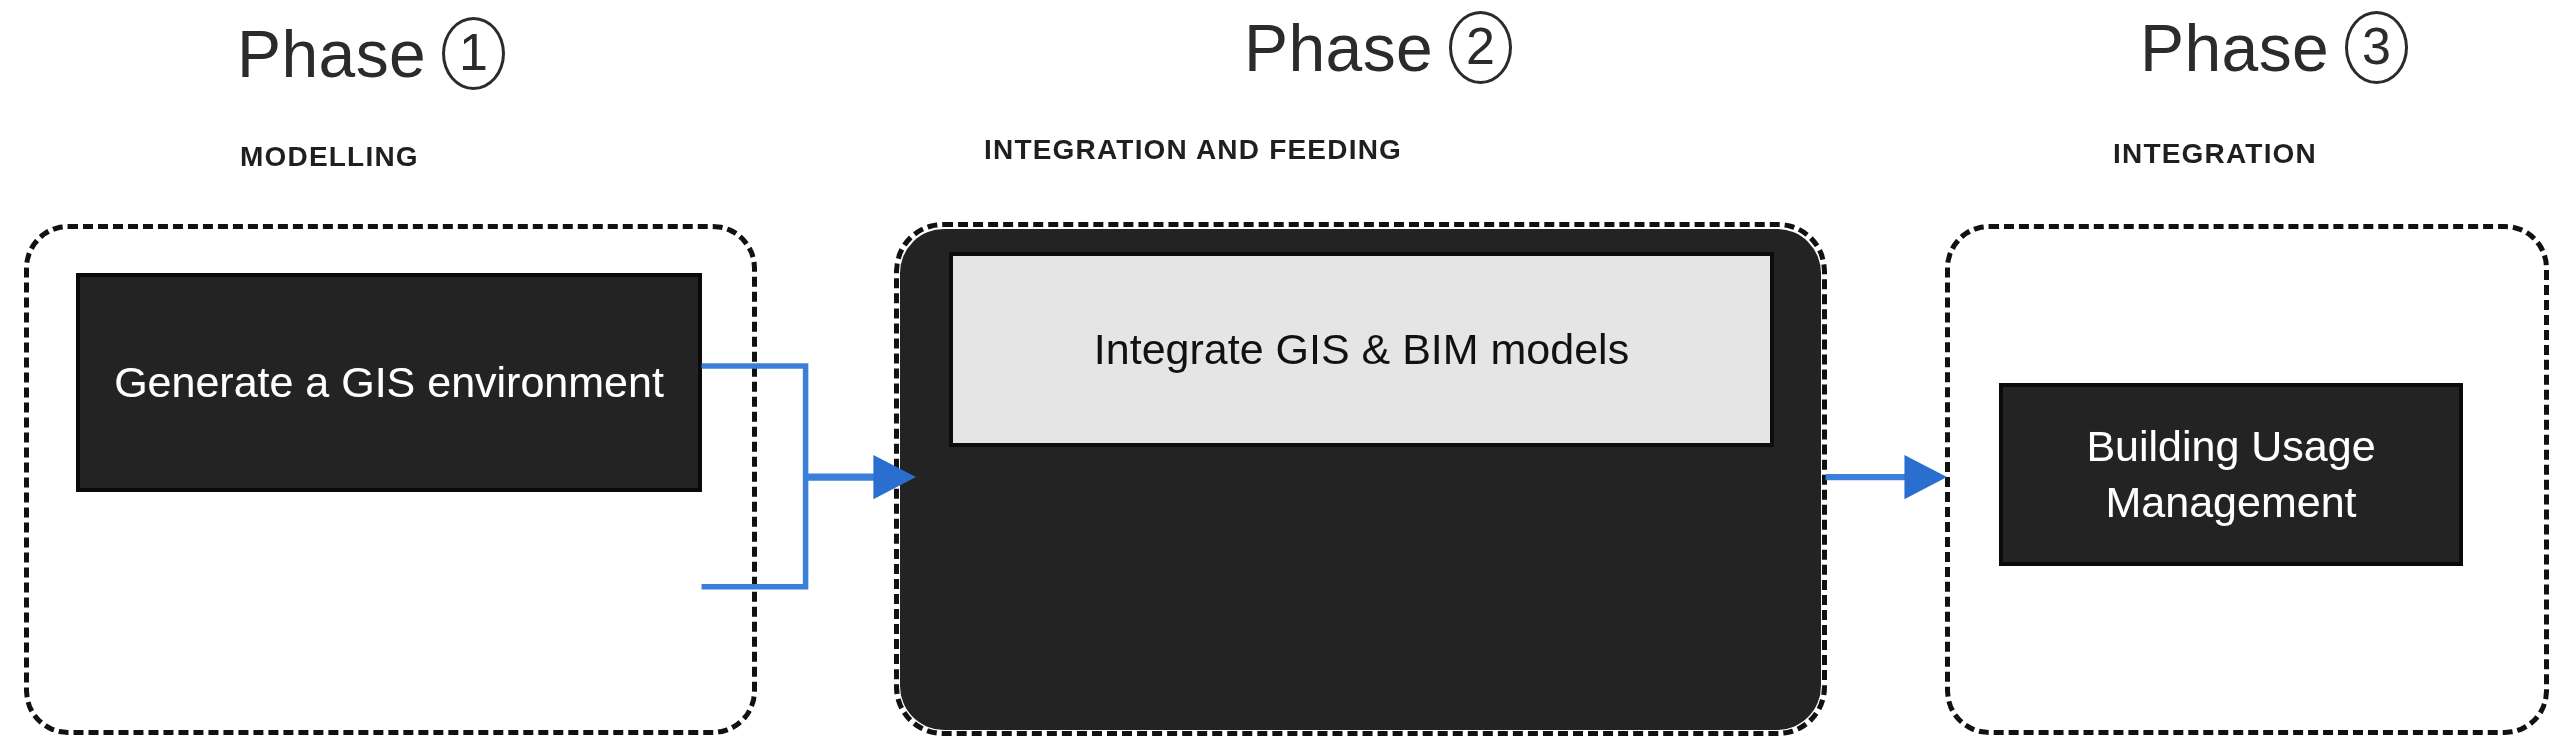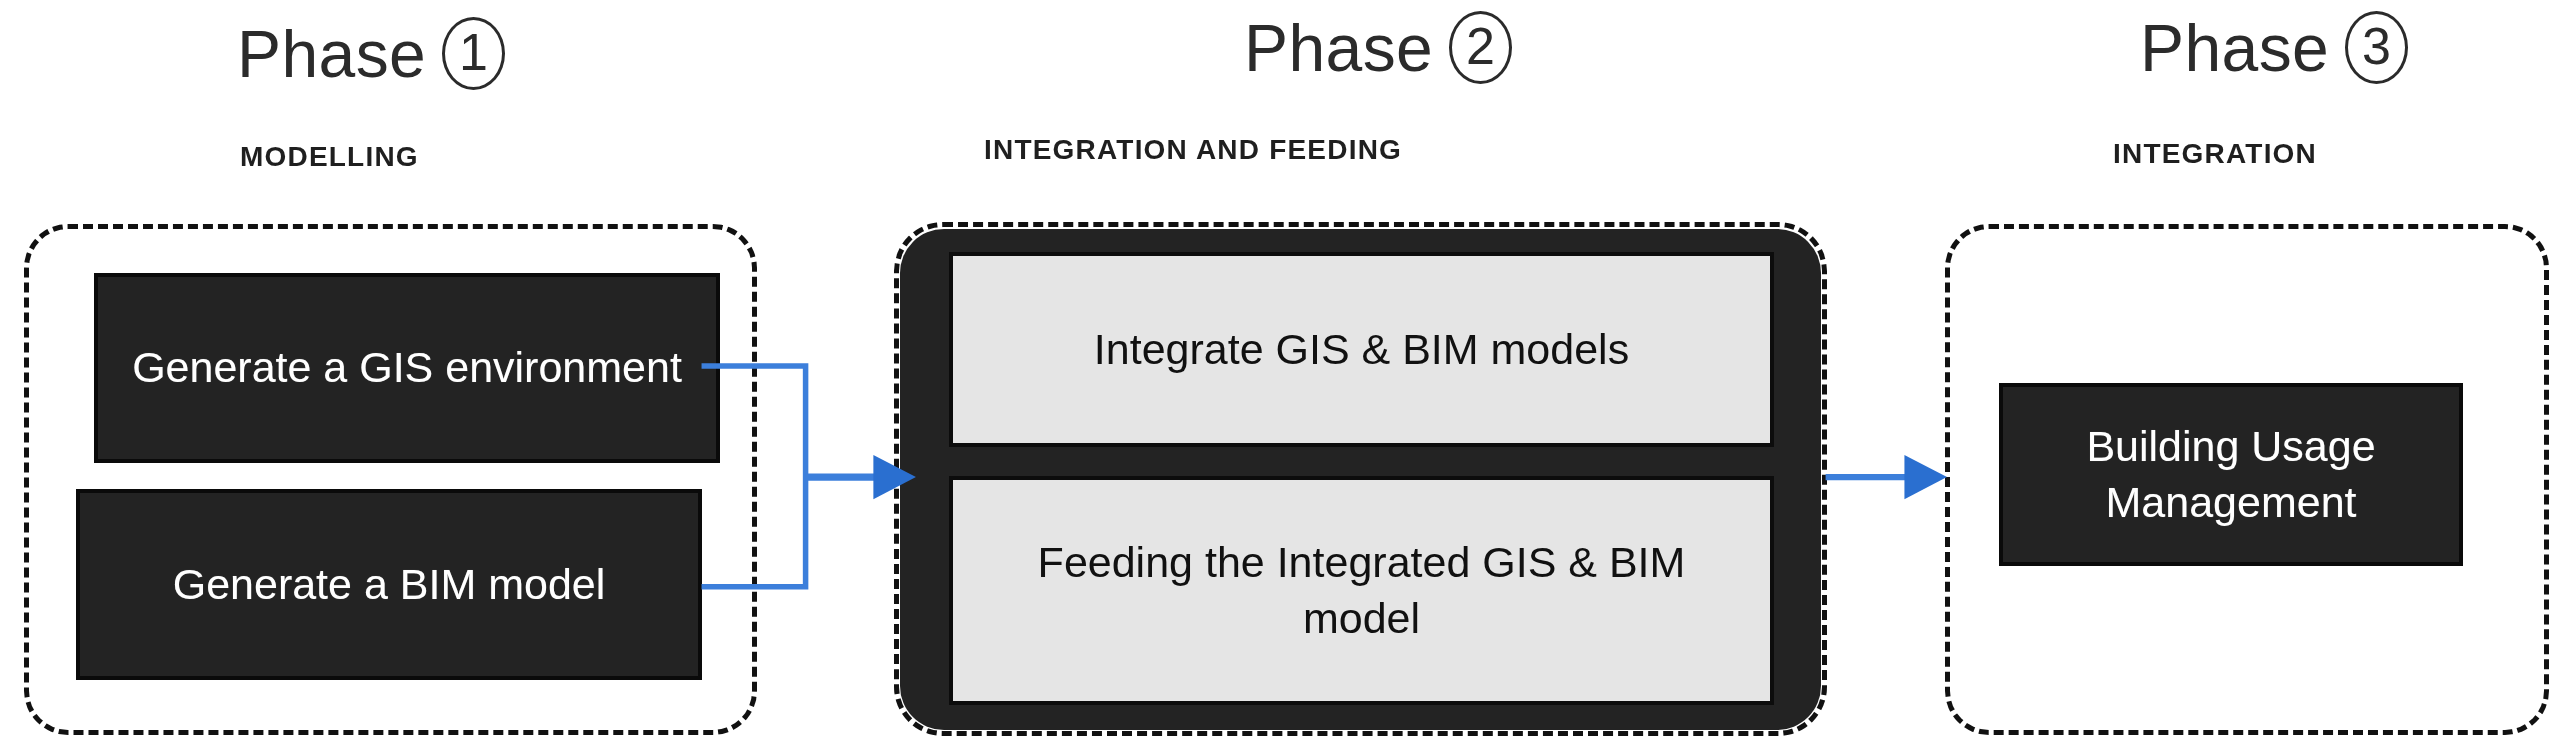--- a/index.html
+++ b/index.html
@@ -128,44 +128,38 @@
 <div id="canvas">
 
   <div class="phase-header" style="left:213px; top:17.3px;">
     <span class="ph-word">Phase</span>
     <span class="circled-num">1</span>
   </div>
   <div class="phase-subtitle" style="left:240px; top:143px;">MODELLING</div>
 
   <div class="dashed-group" style="left:24px; top:224px; width:733px; height:511px;"></div>
 
-  <div class="dark-box" style="left:76px; top:273px; width:626px; height:190px;margin-left:18px;">
+  <div class="dark-box" style="left:76px; top:273px; width:626px; height:219px;">
     <span>Generate a GIS environment</span>
   </div>
 
-  <div class="dark-box" style="left:76px; top:489px; width:626px; height:191px;">
-    <span>Generate a BIM model</span>
-  </div>
 
   <div class="phase-header" style="left:1220px; top:11px;">
     <span class="ph-word">Phase</span>
     <span class="circled-num">2</span>
   </div>
   <div class="phase-subtitle" style="left:971px; top:136px;margin-left:13px;">INTEGRATION AND FEEDING</div>
 
   <div class="thick-frame-outer" style="left:894px; top:222px; width:933px; height:514px;"></div>
   <div class="thick-frame" style="left:900px; top:229px; width:921px; height:501px;"></div>
 
   <div class="light-box" style="left:949px; top:252px; width:825px; height:195px;">
     <span>Integrate GIS &amp; BIM models</span>
   </div>
 
-  <div class="light-box" style="left:949px; top:476px; width:825px; height:229px;">
-    <span>Feeding the Integrated GIS &amp; BIM model</span>
-  </div>
 
   <div class="phase-header" style="left:2116px; top:11px;">
     <span class="ph-word">Phase</span>
     <span class="circled-num">3</span>
   </div>
   <div class="phase-subtitle" style="left:2113px; top:140px;">INTEGRATION</div>
 
   <div class="dashed-group" style="left:1945px; top:224px; width:604px; height:511px;"></div>
 
   <div class="dark-box" style="left:1999px; top:383px; width:464px; height:183px;">

